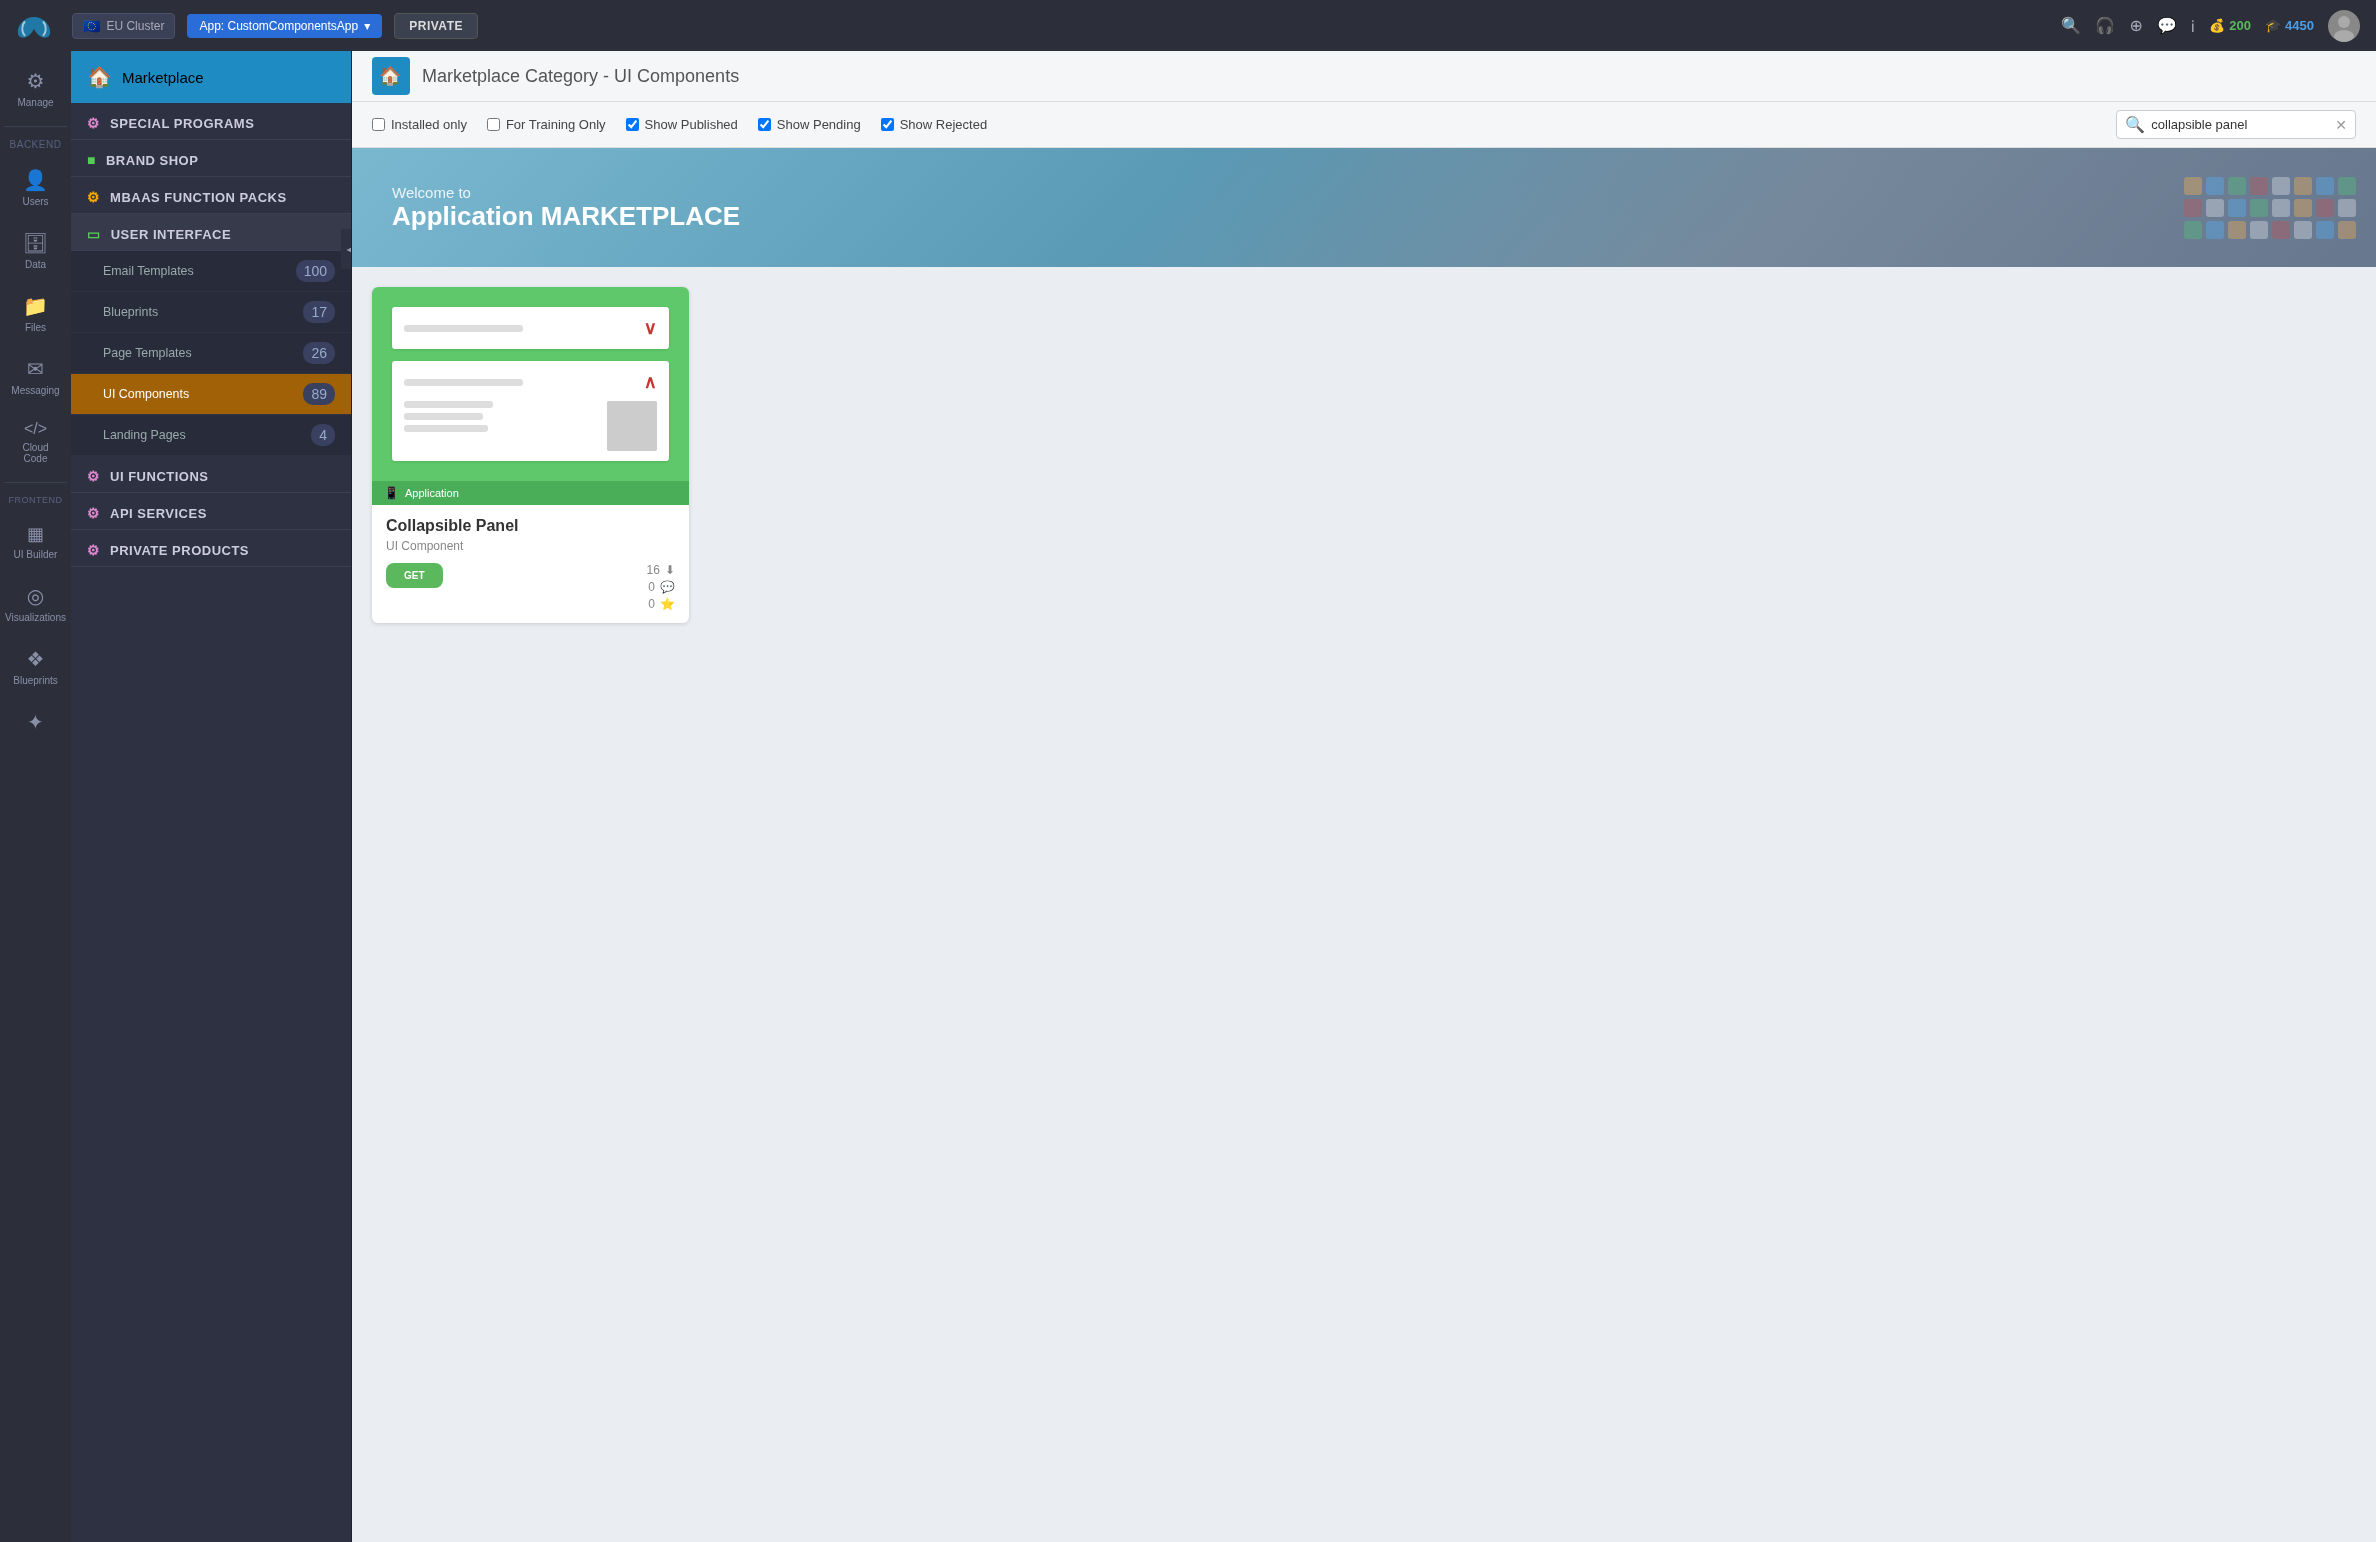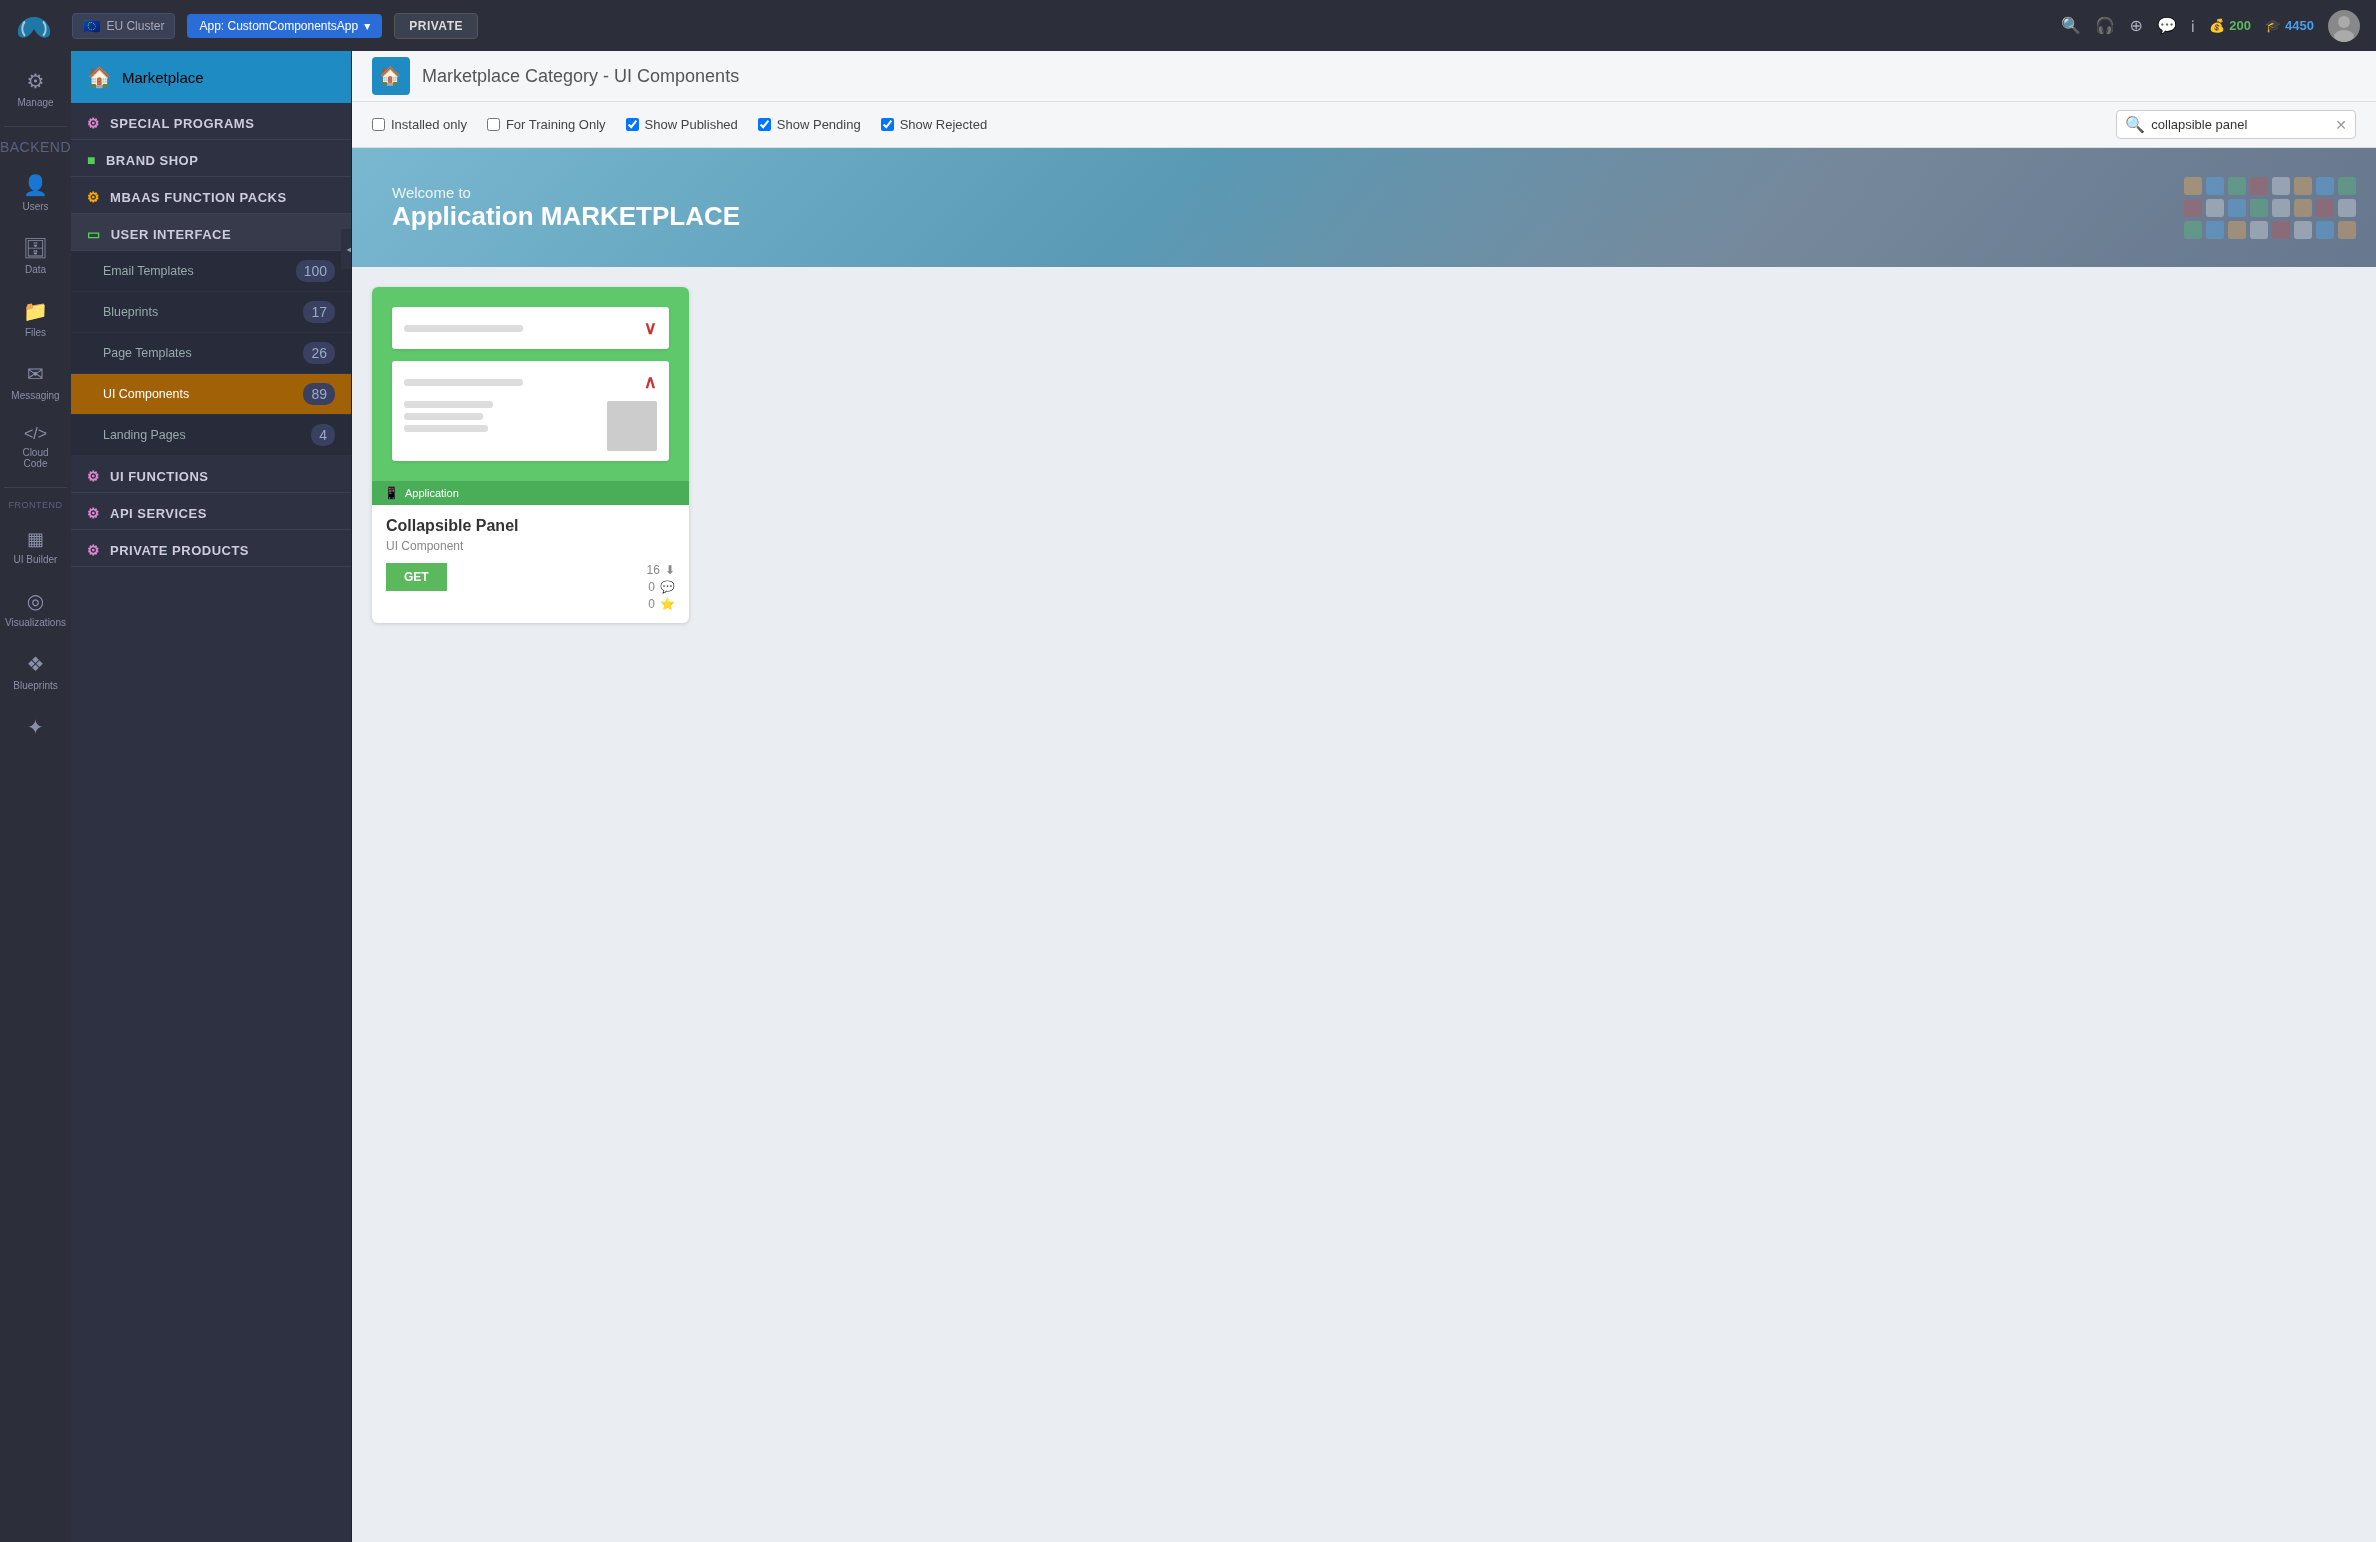--- a/index.html
+++ b/index.html
@@ -367,23 +367,23 @@
     .card-meta {
       display: flex;
       align-items: flex-start;
       justify-content: space-between;
       margin-top: 10px;
     }
     .card-get-btn {
       background: #5cb85c;
       color: #fff;
       border: none;
-      border-radius: 0;
+      border-radius: 8px;
       padding: 7px 18px;
-      font-size: 12px;
+      font-size: 10px;
       font-weight: 600;
       cursor: pointer;
     }
     .card-stats { display: flex; flex-direction: column; gap: 3px; align-items: flex-end; }
     .card-stat { display: flex; align-items: center; gap: 5px; font-size: 12px; color: #888; }
 
     
     .nav-collapse-arrow {
       position: absolute;
       right: -10px;
@@ -448,21 +448,21 @@
 </div>
 
 <div class="main-layout">
 
   <div class="sidebar-icons">
     <div class="sidebar-icon-item">
       <span class="icon-shape">⚙</span>
       <span>Manage</span>
     </div>
     <div style="width:63px;height:1px;background:#3a3f52;margin:4px 0;"></div>
-    <div style="font-size:14px;color:#5a6080;padding:4px 0;letter-spacing:0.5px;text-align:center;">BACKEND</div>
+    <div style="font-size:10px;color:#5a6080;padding:4px 0;letter-spacing:0.5px;text-align:center;">BACKEND</div>
     <div class="sidebar-icon-item">
       <span class="icon-shape">👤</span>
       <span>Users</span>
     </div>
     <div class="sidebar-icon-item">
       <span class="icon-shape">🗄</span>
       <span>Data</span>
     </div>
     <div class="sidebar-icon-item">
       <span class="icon-shape">📁</span>

